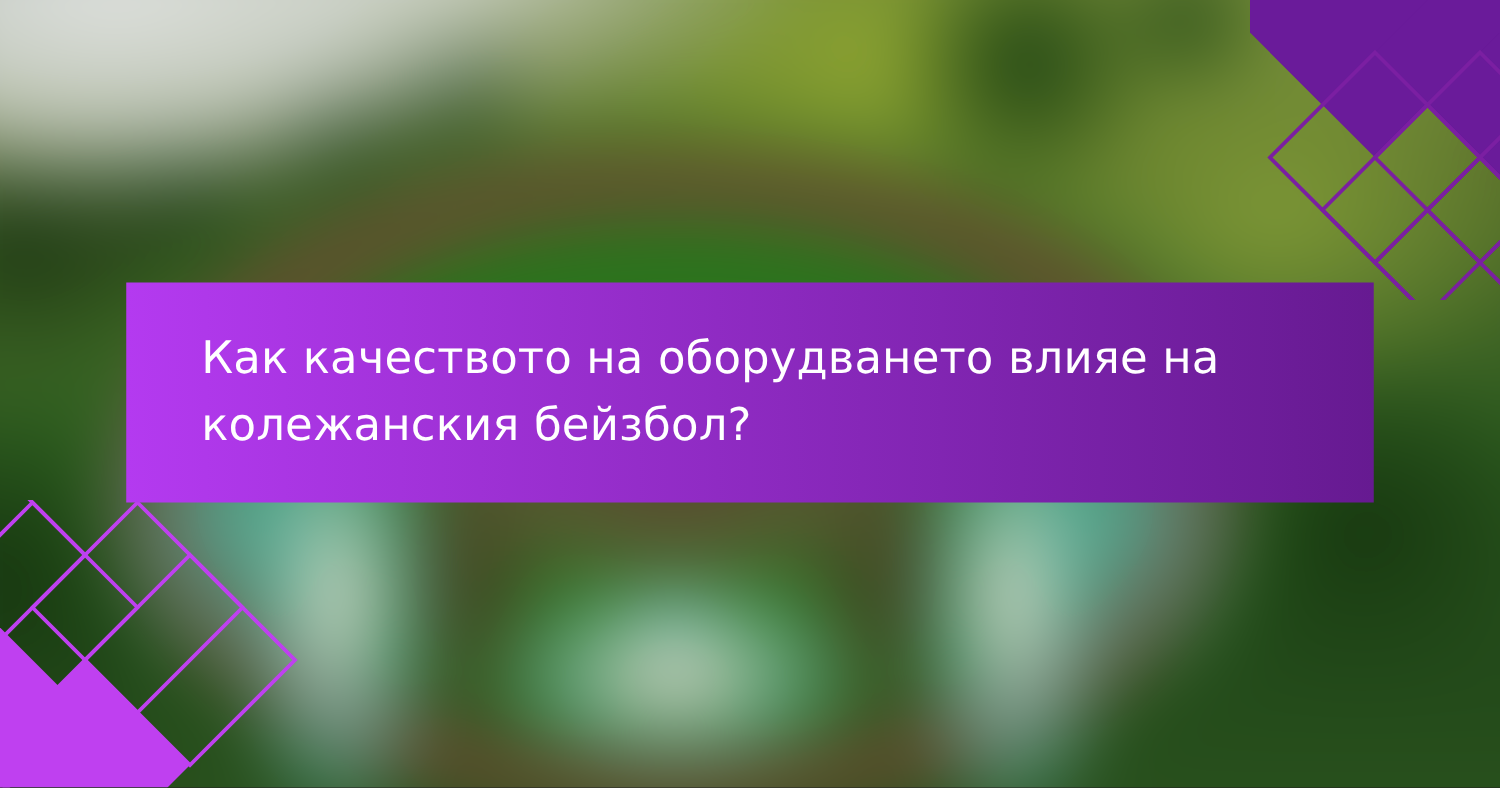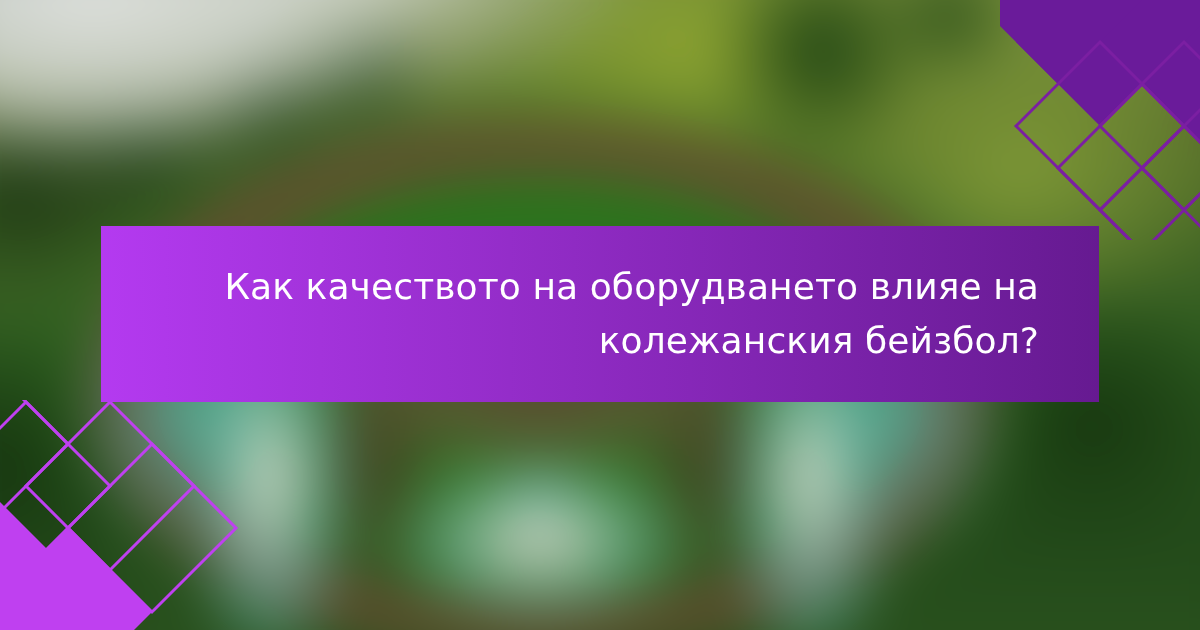--- a/index.html
+++ b/index.html
@@ -142,16 +142,16 @@
       </g>
       <g>
         <polygon points="-16,86 68,170 -16,254 -100,170" fill="#bf40f0"></polygon>
         <polygon points="68,128 152,212 68,296 -16,212" fill="#bf40f0"></polygon>
         <polygon points="-58,128 26,212 -58,296 -142,212" fill="#bf40f0"></polygon>
       </g>
     </svg>
   </div>
 
   <div id="title-banner" style="left: 101px; top: 226px; width: 998px; height: 176px; background: linear-gradient(90deg, rgb(180, 58, 240) 0%, rgb(102, 26, 145) 100%);">
-    <h1 id="title-text" style="color: rgb(255, 255, 255); font-size: 36px; text-align: right;">Как качеството на оборудването влияе на колежанския бейзбол?</h1>
+    <h1 id="title-text" style="color: rgb(255, 255, 255); font-size: 36px; text-align: left;">Как качеството на оборудването влияе на колежанския бейзбол?</h1>
   </div>
 
 </div>
 
 </body></html>

